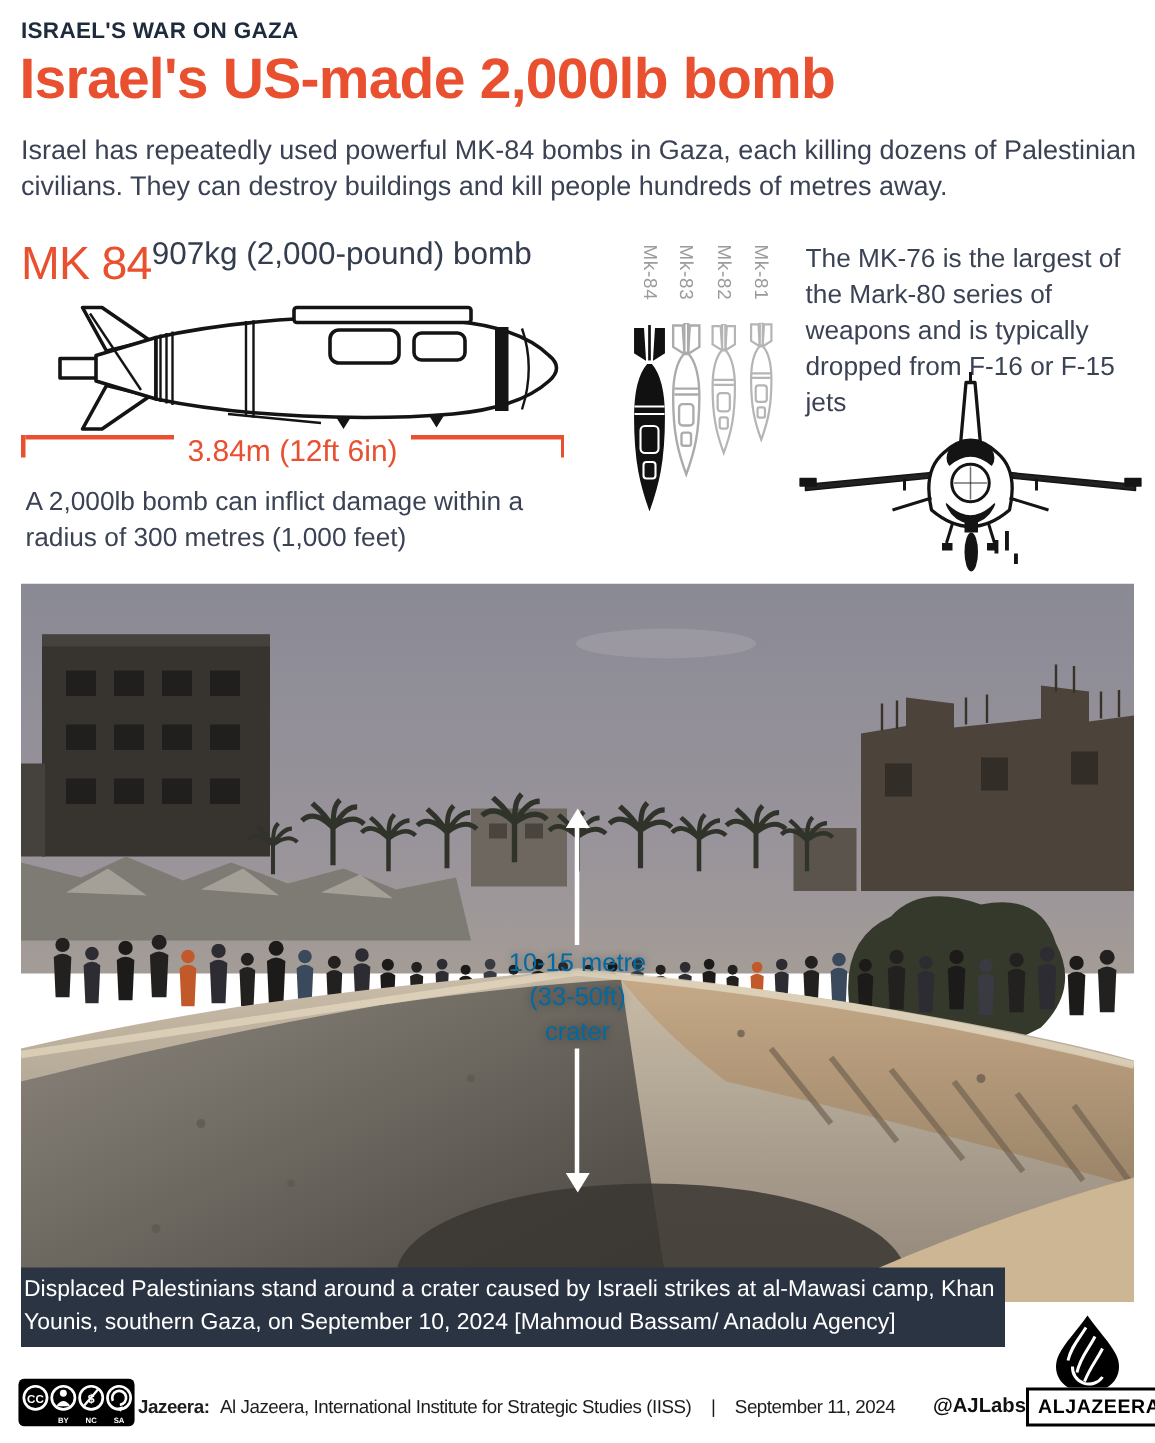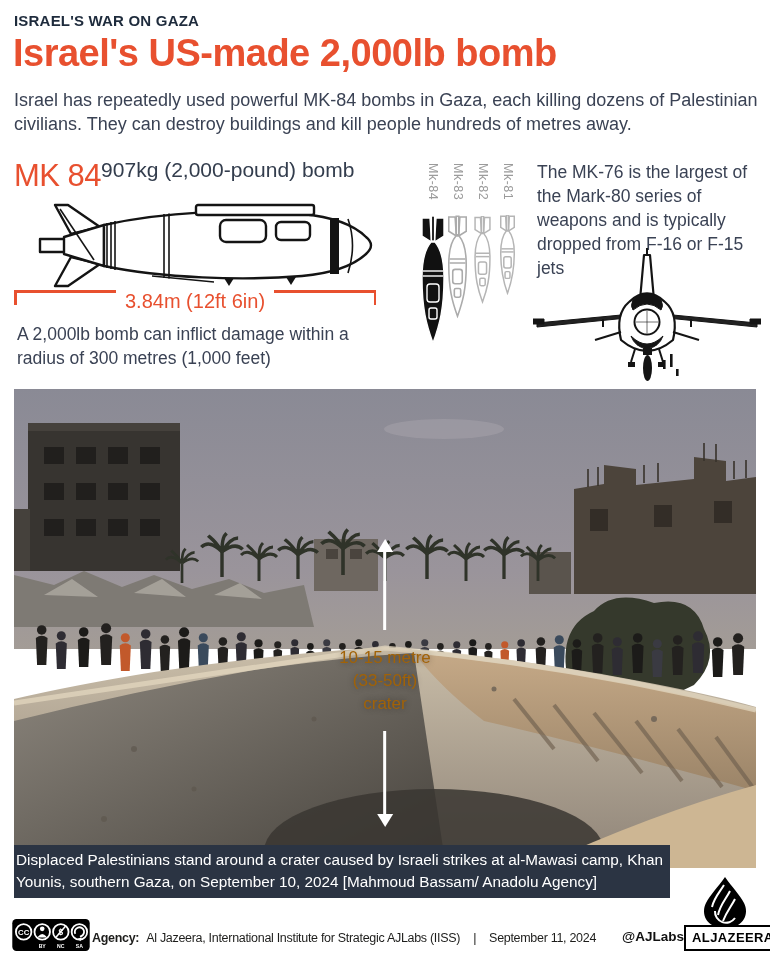--- a/index.html
+++ b/index.html
@@ -36,21 +36,21 @@
   .series-desc { position:absolute; left:537px; top:160px; width:226px; font-size:17.5px;
     line-height:24px; color:#3A4254; }
 
   .jet { position:absolute; left:533px; top:248px; }
 
   .figure { position:absolute; left:14px; top:389px; width:742px; height:479px; }
   .figure svg.scene { position:absolute; left:0; top:0; }
 
   .annotation { position:absolute; left:371px; top:150px; transform:translateX(-50%);
     display:flex; flex-direction:column; align-items:center; z-index:3; }
-  .ann-text { color:#a16207; font-size:17px; line-height:23px; text-align:center; margin:16px 0;
+  .ann-text { color:#0369a1; font-size:17px; line-height:23px; text-align:center; margin:0 0;
     text-shadow:0 0 6px rgba(0,0,0,.35); }
   .arrow-shaft { width:3px; background:#fff; }
   .arrow-head-up { width:0; height:0; border-left:8px solid transparent;
     border-right:8px solid transparent; border-bottom:13px solid #fff; }
   .arrow-head-down { width:0; height:0; border-left:8px solid transparent;
     border-right:8px solid transparent; border-top:13px solid #fff; }
 
   .caption { position:absolute; left:0; top:456px; width:656px; background:#2B3443;
     color:#fff; font-size:15.3px; line-height:21.5px; padding:4px 2px 6px; z-index:4; }
 
@@ -389,20 +389,20 @@
   <text x="94" y="31" text-anchor="middle" font-size="16" font-weight="bold" fill="#fff">$</text>
   <line x1="85" y1="35" x2="103" y2="14" stroke="#fff" stroke-width="3"></line>
   <path d="M122,29 a9,9 0 1 1 9,5" fill="none" stroke="#fff" stroke-width="3.5"></path>
   <path d="M127,38 l8,-2 l-3,7 Z" fill="#fff"></path>
   <text x="58" y="57" text-anchor="middle" font-size="10" font-weight="bold" fill="#fff">BY</text>
   <text x="94" y="57" text-anchor="middle" font-size="10" font-weight="bold" fill="#fff">NC</text>
   <text x="130" y="57" text-anchor="middle" font-size="10" font-weight="bold" fill="#fff">SA</text>
 </svg>
 
 <div class="footer-src">
-  <span class="lbl">Agency:</span>
-  <span>Al Jazeera, International Institute for Strategic AJLabs (IISS)</span>
+  <span class="lbl">Jazeera:</span>
+  <span>Al Jazeera, International Institute for Strategic Studies (IISS)</span>
   <span class="sep">|</span>
   <span>September 11, 2024</span>
 </div>
 
 <div class="handle">@AJLabs</div>
 <div class="brand">ALJAZEERA</div>
 
 </body></html>

